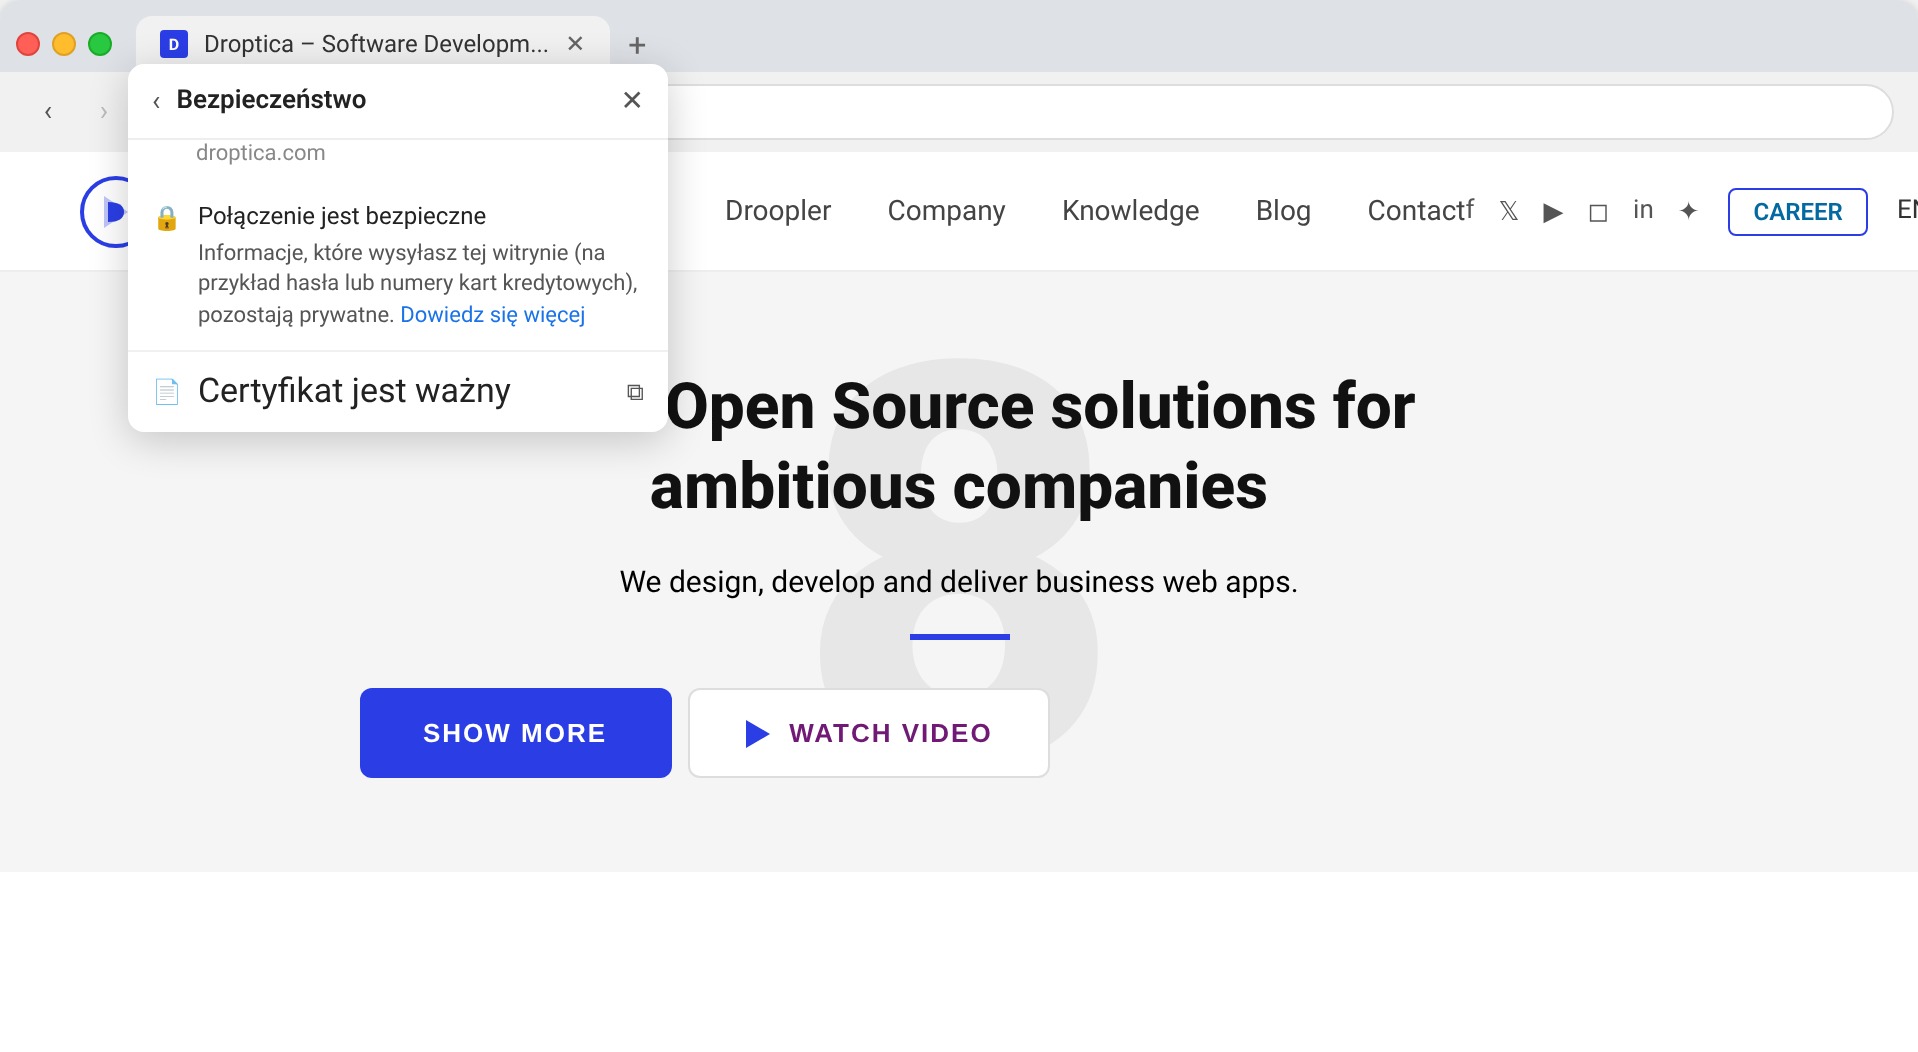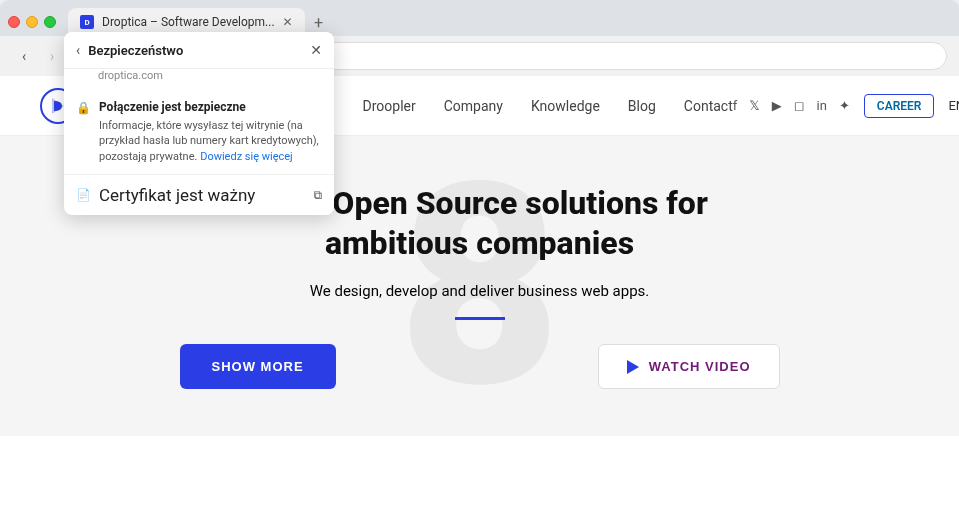--- a/index.html
+++ b/index.html
@@ -237,22 +237,22 @@
       margin-bottom: 14px;
     }
     .hero-divider {
       width: 50px;
       height: 3px;
       background: #2b3ee6;
       margin: 0 auto 24px;
     }
     .hero-buttons {
       display: flex;
-      gap: 24px;
-      justify-content: space-between;
+      gap: 8px;
+      justify-content: flex-start;
     }
     .btn-primary {
       background: #2b3ee6;
       color: white;
       padding: 14px 32px;
       border-radius: 6px;
       font-size: 13px;
       font-weight: 700;
       letter-spacing: 1px;
       cursor: pointer;
@@ -329,21 +329,21 @@
       align-items: flex-start;
       gap: 8px;
     }
     .popup-lock {
       color: #555;
       font-size: 12px;
       margin-top: 1px;
     }
     .popup-secure-title {
       font-size: 12px;
-      font-weight: 700;
+      font-weight: 400;
       color: #222;
       margin-bottom: 4px;
     }
     .popup-secure-desc {
       font-size: 11px;
       color: #555;
       line-height: 1.4;
     }
     .popup-secure-link {
       color: #1a73e8;

